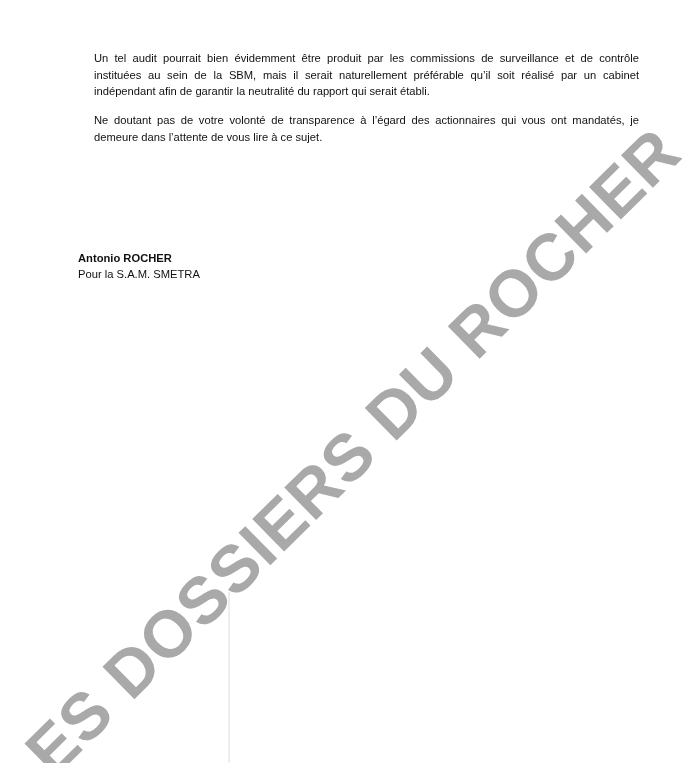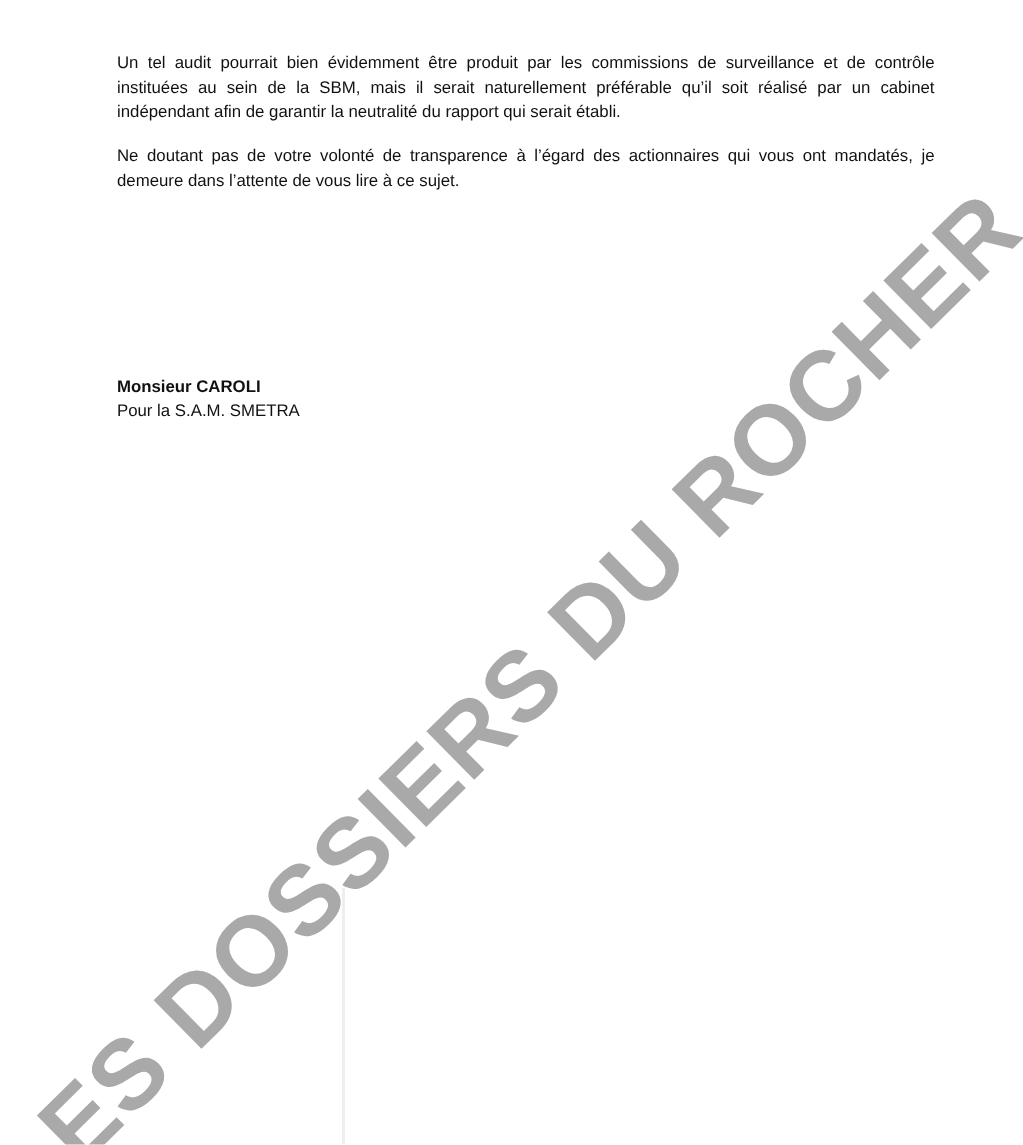--- a/index.html
+++ b/index.html
@@ -21,21 +21,21 @@
     width: 682px; height: 763px;
     background: #ffffff;
   }
   .para {
     position: absolute;
     left: 78px;
     width: 545px;
     font-size: 11.2px;
     line-height: 16.6px;
     text-align: justify;
-    margin: 0;
+    margin: 16px;
   }
   .p1 { top: 34px; }
   .p2 { top: 96px; }
   .p3 { top: 138px; }
   .signature {
     position: absolute;
     left: 78px;
     top: 250px;
     font-size: 11.2px;
     line-height: 16px;
@@ -65,20 +65,20 @@
   }
 </style>
 </head>
 <body>
 
 <div class="page">
   <p class="para p1">Un tel audit pourrait bien évidemment être produit par les commissions de surveillance et de contrôle instituées au sein de la SBM, mais il serait naturellement préférable qu’il soit réalisé par un cabinet indépendant afin de garantir la neutralité du rapport qui serait établi.</p>
   <p class="para p2">Ne doutant pas de votre volonté de transparence à l’égard des actionnaires qui vous ont mandatés, je demeure dans l’attente de vous lire à ce sujet.</p>
 
   <div class="signature">
-    <span class="sig-name">Monsieur CAROLI</span>
+    <span class="sig-name">Antonio ROCHER</span>
     <span class="sig-org">Pour la S.A.M. SMETRA</span>
   </div>
 
   <div class="vline"></div>
 
   <div class="watermark">LES DOSSIERS DU ROCHER</div>
 </div>
 
 </body></html>

